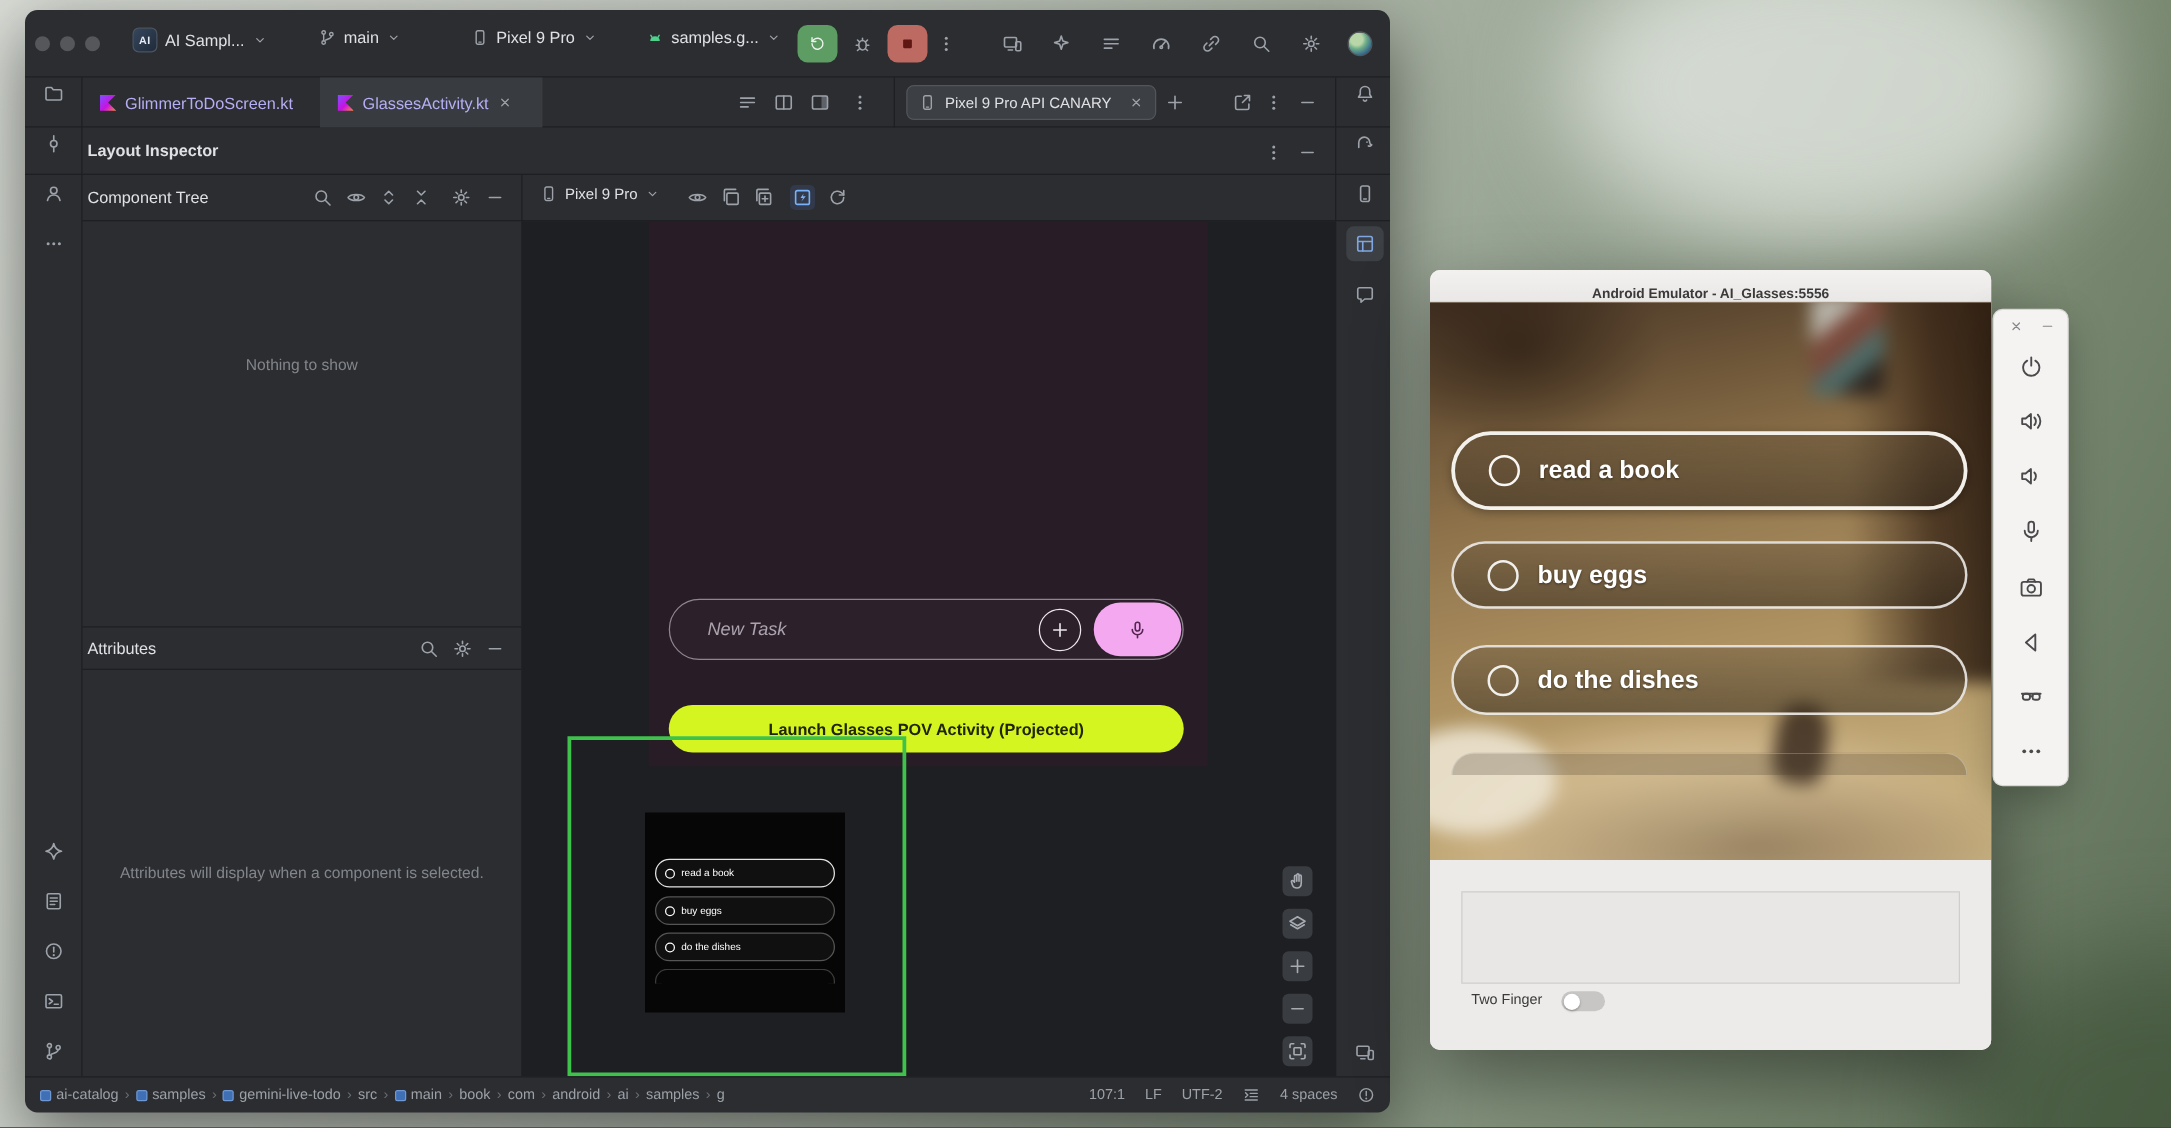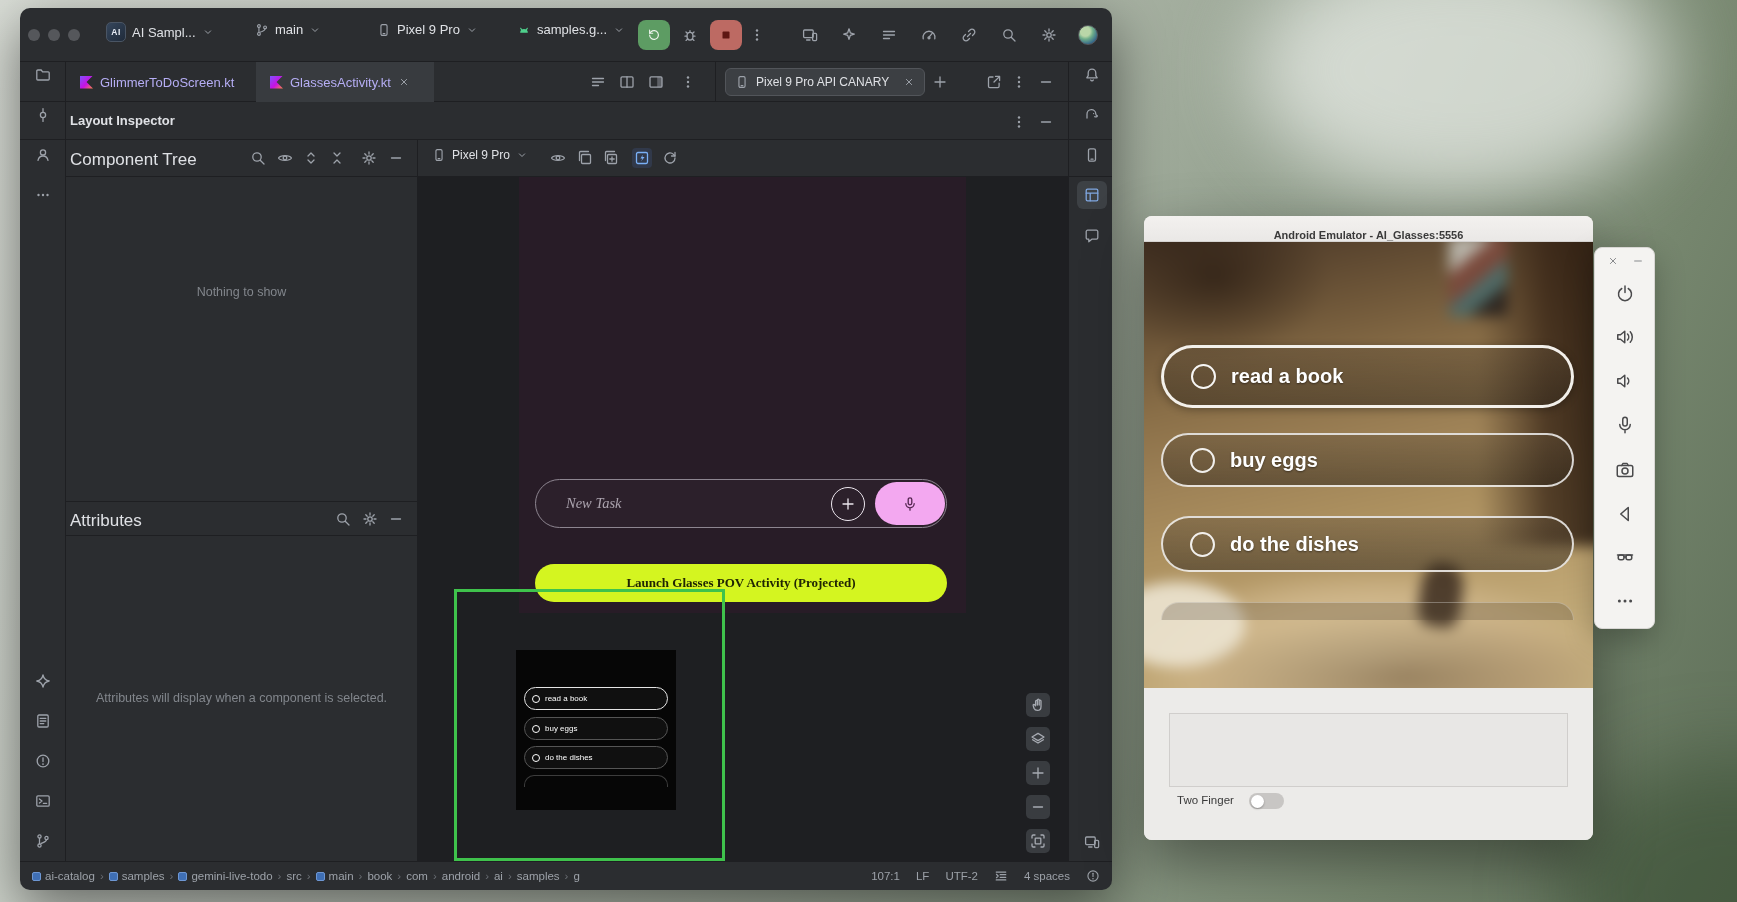--- a/index.html
+++ b/index.html
@@ -44,39 +44,39 @@
   .rowic { position:absolute; top:12px; color:#9da2aa; }
   .vdiv { position:absolute; top:0; width:1px; background:#1e1f22; }
   .rd-chip { position:absolute; left:705px; top:6px; width:200px; height:28px; border-radius:6px;
     background:#3c3f43; border:1px solid #52555a; display:flex; align-items:center; gap:7px; padding:0 9px;
     color:#dfe1e5; font-size:12px; }
 
   .li-header { position:absolute; left:0; top:95px; width:1092px; height:37px;
     border-bottom:1px solid #1e1f22; }
   .li-title { position:absolute; left:50px; top:10px; font-size:13px; font-weight:bold; color:#dfe1e5; }
   .subbar { position:absolute; left:46px; top:132px; width:1046px; height:37px; border-bottom:1px solid #1e1f22; }
-  .pane-label { font-size:17px; color:#dfe1e5; }
+  .pane-label { font-size:13px; color:#dfe1e5; }
 
   .left-stripe { position:absolute; left:0; top:54px; width:46px; height:799px;
     border-right:1px solid #1e1f22; }
   .right-stripe { position:absolute; left:1048px; top:54px; width:44px; height:799px;
     border-left:1px solid #1e1f22; }
   .stripe-ic { position:absolute; color:#9da2aa; }
   .stripe-sel { position:absolute; width:30px; height:28px; border-radius:6px; background:#3d4145; }
 
   .ct-body { position:absolute; left:46px; top:169px; width:351px; height:324px; }
   .attr-header { position:absolute; left:46px; top:493px; width:351px; height:35px;
     border-top:1px solid #1e1f22; border-bottom:1px solid #1e1f22; }
   .attr-body { position:absolute; left:46px; top:528px; width:351px; height:325px; }
   .empty-txt { color:#82868c; font-size:12.5px; }
 
   .preview { position:absolute; left:397px; top:169px; width:651px; height:684px;
     background:#1e1f22; overflow:hidden; }
 
-  .phone-screen { position:absolute; left:102px; top:0; width:447px; height:436px; background:#281c27;font-family:Liberation Serif, serif; }
+  .phone-screen { position:absolute; left:102px; top:0; width:447px; height:436px; background:#281c27; }
   .newtask-pill { position:absolute; left:16px; top:302px; width:412px; height:49px;
     border:1px solid #8d8590; border-radius:25px; background:rgba(255,255,255,.02);
     display:flex; align-items:center; padding-left:30px; }
   .newtask-txt { font-style:italic; font-size:14.5px; color:#aba3ae; }
   .plus-circle { position:absolute; left:312px; top:310px; width:34px; height:34px; border-radius:50%;
     border:1.5px solid #ece6ee; color:#ece6ee; display:flex; align-items:center; justify-content:center; }
   .mic-pill { position:absolute; left:356px; top:305px; width:70px; height:43px; border-radius:22px;
     background:#f3a8f0; display:flex; align-items:center; justify-content:center; color:#53254f; }
   .launch-btn { position:absolute; left:16px; top:387px; width:412px; height:38px; border-radius:19px;
     background:#d4f520; color:#202503; font-size:13px; font-weight:bold;

